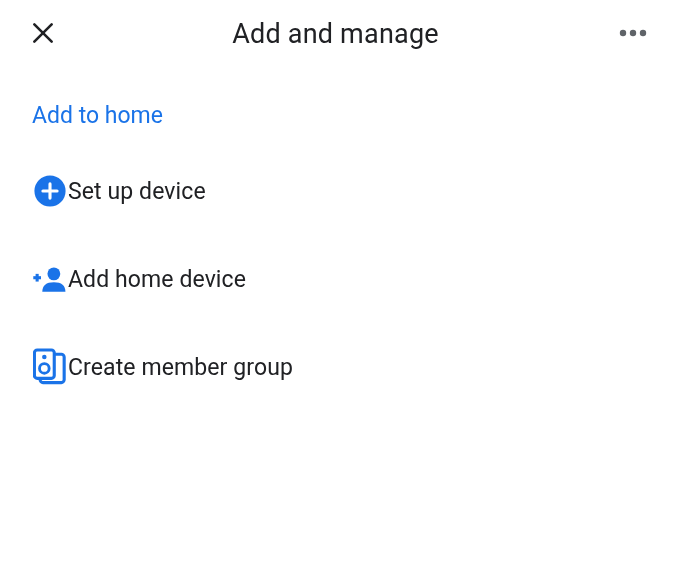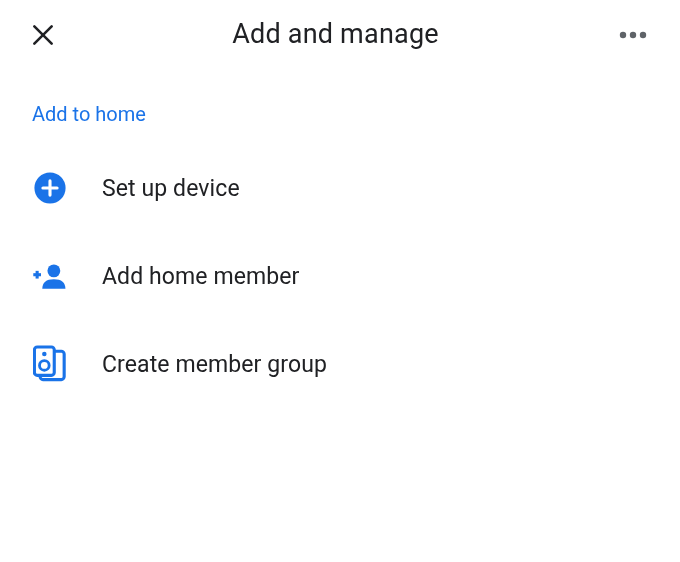--- a/index.html
+++ b/index.html
@@ -10,21 +10,21 @@
     body {
       width: 680px;
       height: 562px;
       font-family: Roboto, Arial, sans-serif;
       background: #ffffff;
       color: #202124;
       overflow: hidden;
     }
     .header {
       display: flex;
-      align-items: flex-end;
+      align-items: flex-start;
       justify-content: space-between;
       padding: 18px 27px 10px 28px;
     }
     .close-icon {
       width: 30px;
       height: 30px;
       display: flex;
       align-items: center;
       justify-content: center;
       cursor: pointer;
@@ -38,34 +38,33 @@
     .more-icon {
       width: 40px;
       height: 30px;
       display: flex;
       align-items: center;
       justify-content: center;
       cursor: pointer;
     }
     .section-header {
       padding: 42px 32px 18px 32px;
-      font-size: 20px;
+      font-size: 23px;
       font-weight: 400;
       color: #1a73e8;
     }
     .list {
       display: flex;
       flex-direction: column;
     }
     .list-item {
       display: flex;
       align-items: center;
       padding: 26px 32px;
       cursor: pointer;
-      gap: 34px;
     }
     .item-icon {
       width: 36px;
       height: 36px;
       display: flex;
       align-items: center;
       justify-content: center;
       flex-shrink: 0;
     }
     .item-label {
@@ -112,21 +111,21 @@
 
   <div class="list-item">
     <div class="item-icon">
       <svg width="40" height="34" viewBox="0 0 28 24">
         <circle cx="17" cy="8" r="5" fill="#1a73e8"></circle>
         <path d="M 8 22 C 8 17 11 14.5 17 14.5 C 23 14.5 26 17 26 22 Z" fill="#1a73e8"></path>
         <line x1="1" y1="11" x2="7" y2="11" stroke="#1a73e8" stroke-width="2.4"></line>
         <line x1="4" y1="8" x2="4" y2="14" stroke="#1a73e8" stroke-width="2.4"></line>
       </svg>
     </div>
-    <div class="item-label">Add home member</div>
+    <div class="item-label">Add home device</div>
   </div>
 
   <div class="list-item">
     <div class="item-icon">
       <svg width="34" height="38" viewBox="0 0 24 26">
         <rect x="1" y="1" width="14" height="20" rx="2" fill="none" stroke="#1a73e8" stroke-width="2.2"></rect>
         <path d="M 15 4 L 20 4 C 21 4 22 5 22 6 L 22 22 C 22 23 21 24 20 24 L 7 24 C 6 24 5 23 5 22 L 5 21" fill="none" stroke="#1a73e8" stroke-width="2.2"></path>
         <circle cx="8" cy="6" r="1.6" fill="#1a73e8"></circle>
         <circle cx="8" cy="14" r="3.4" fill="none" stroke="#1a73e8" stroke-width="2"></circle>
       </svg>

